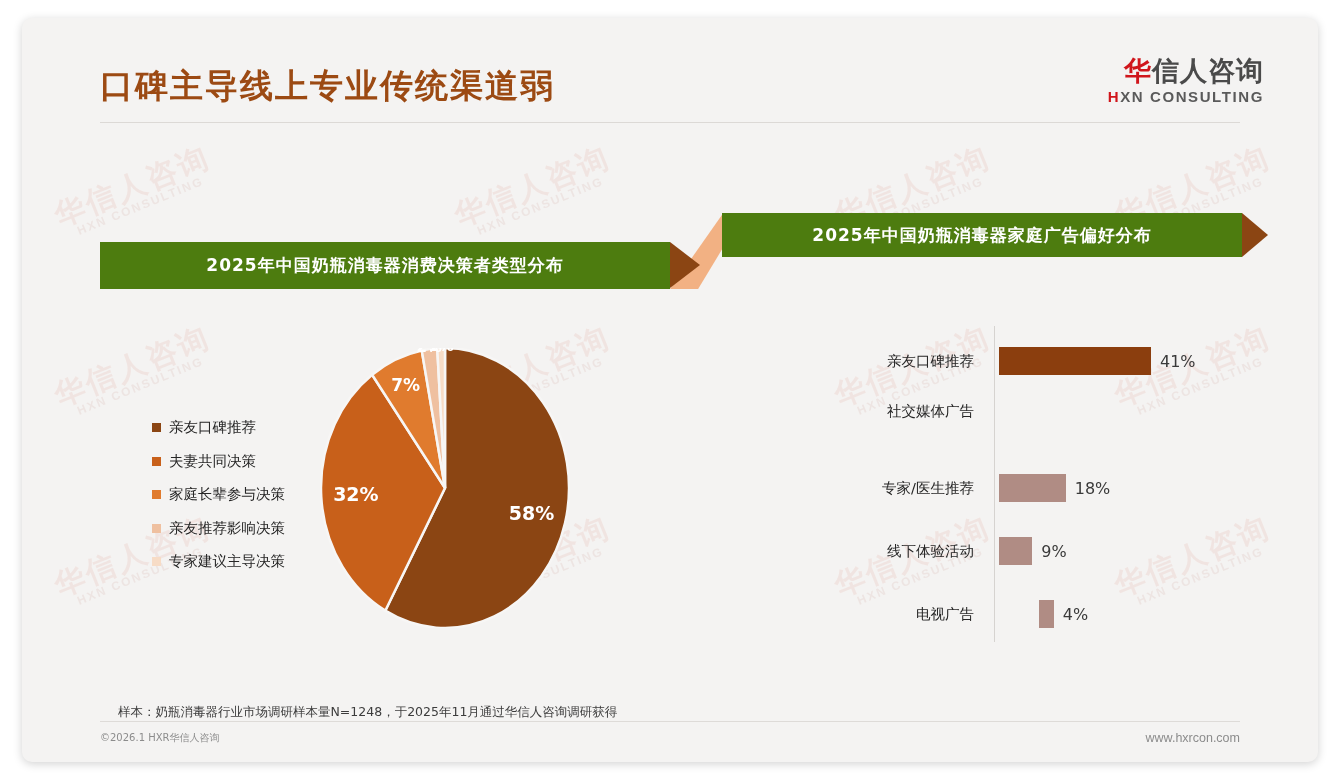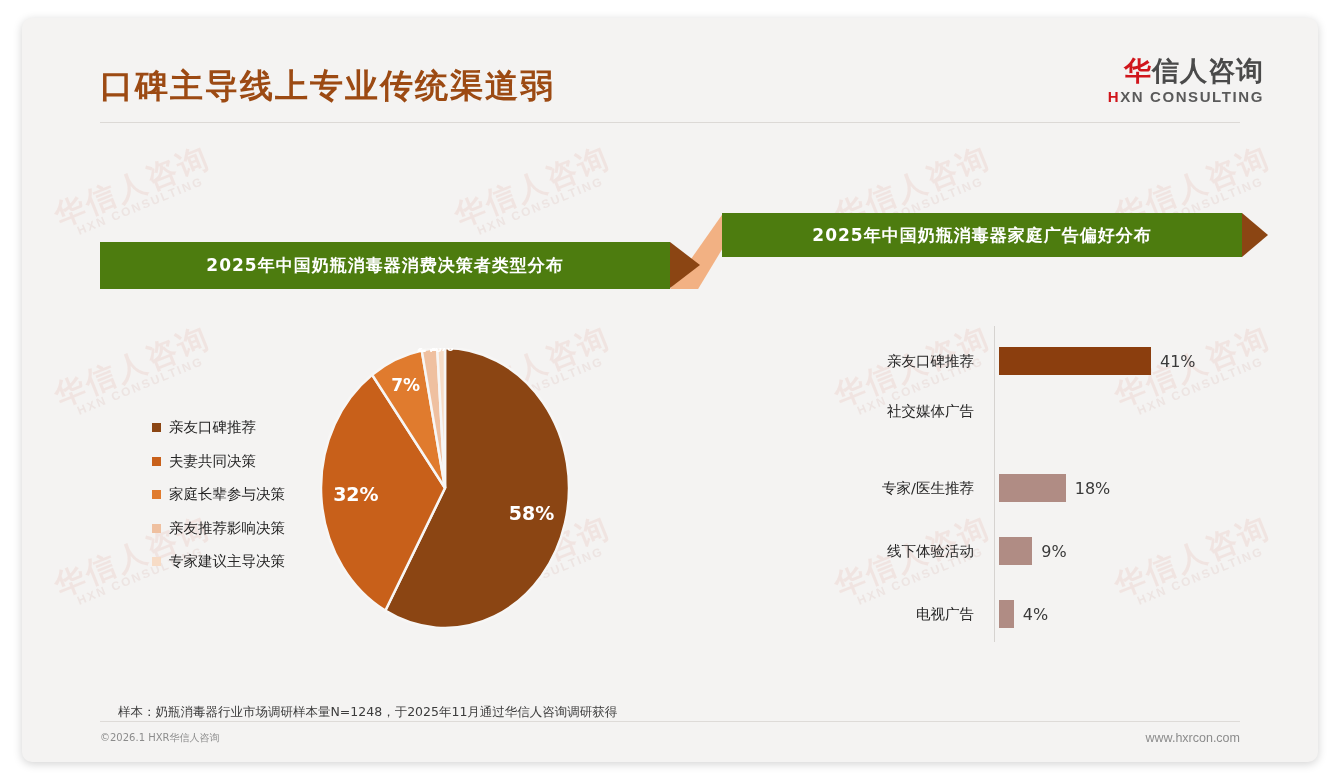--- a/index.html
+++ b/index.html
@@ -429,21 +429,21 @@
           <div class="bar-val">18%</div>
         </div>
       </div>
       <div class="bar-row" style="top: 216px;">
         <div class="bar-cat">线下体验活动</div>
         <div class="bar-track">
           <div class="bar-fill" style="width: 33.3659px; background: rgb(176, 140, 132);"></div>
           <div class="bar-val">9%</div>
         </div>
       </div>
-      <div class="bar-row" style="top: 279px;">
+      <div class="bar-row" style="top: 279px; gap: 40px;">
         <div class="bar-cat">电视广告</div>
         <div class="bar-track">
           <div class="bar-fill" style="width: 14.8293px; background: rgb(176, 140, 132);"></div>
           <div class="bar-val">4%</div>
         </div>
       </div>
     </div>
 
   <div id="source-note">样本：奶瓶消毒器行业市场调研样本量N=1248，于2025年11月通过华信人咨询调研获得</div>
   <div id="footer-rule"></div>

